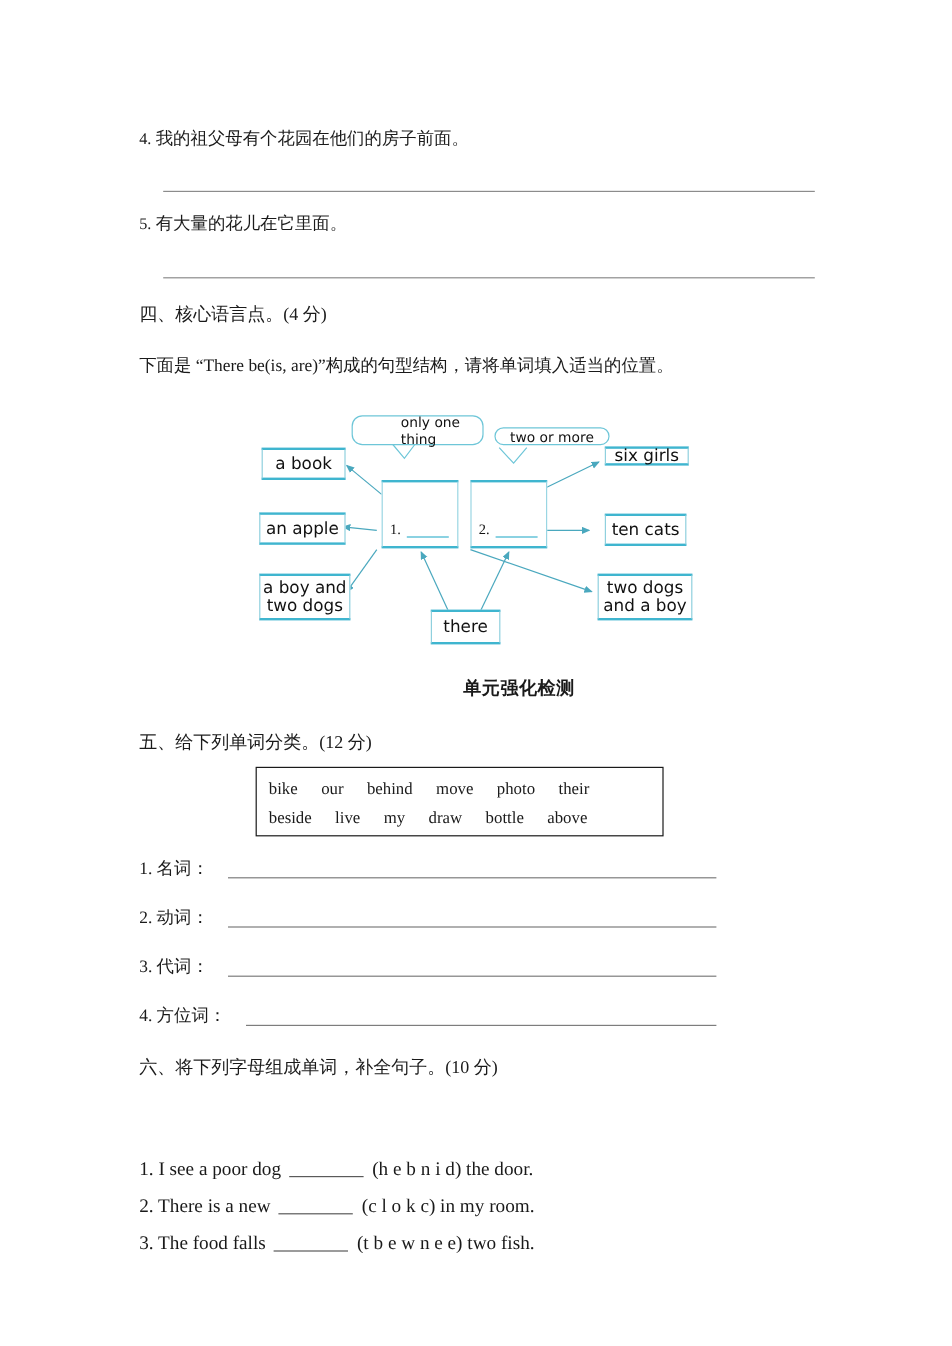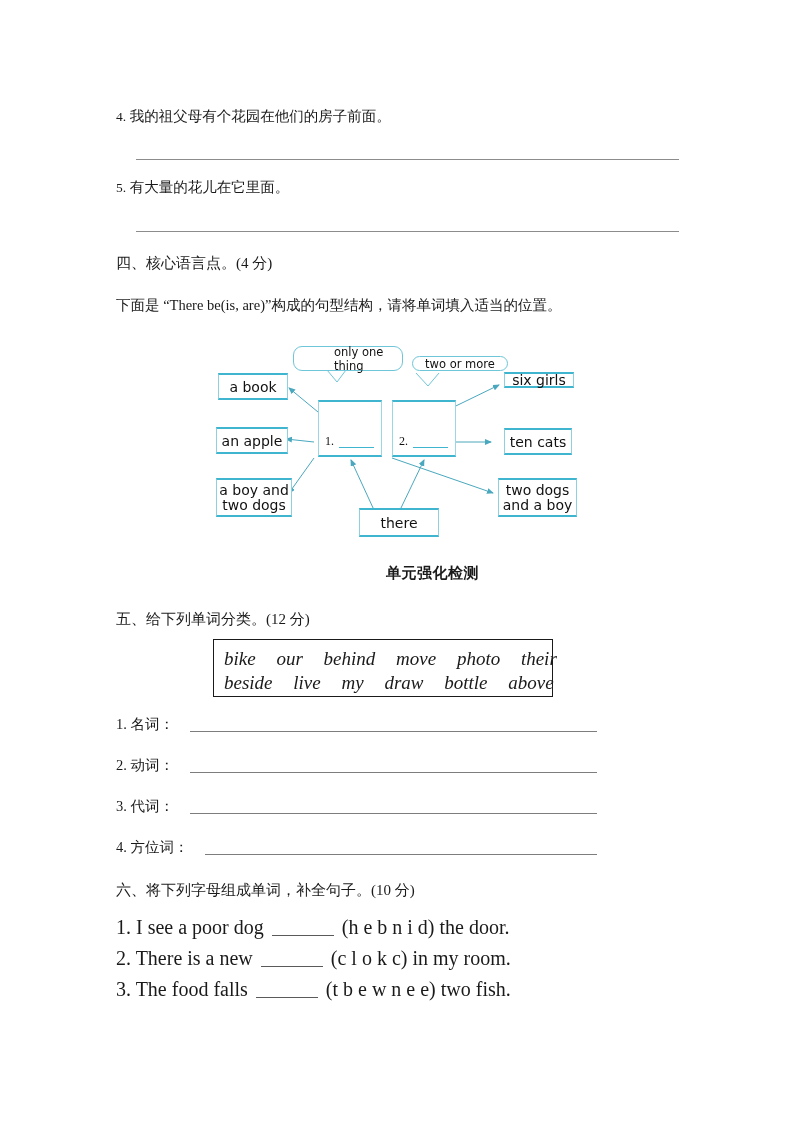--- a/index.html
+++ b/index.html
@@ -74,24 +74,23 @@
     position: absolute;
     left: 213px;
     top: 639px;
     width: 340px;
     height: 58px;
     border: 1px solid #1a1a1a;
     box-sizing: border-box;
     padding: 7px 10px 0 10px;
   }
   .wordbank .wb-row {
-    font-size: 19px;
+    font-size: 14px;
     line-height: 24px;
     white-space: nowrap;
-    font-style: italic;
   }
   .wordbank .wb-row span { margin-right: 16px; }
   .wordbank .wb-row span:last-child { margin-right: 0; }
 
   
   .cat-row {
     position: absolute;
     left: 116px;
     font-size: 14.5px;
     line-height: 20px;
@@ -100,23 +99,24 @@
   .cat-rule {
     position: absolute;
     border-bottom: 1px solid #7d7d7d;
     height: 0;
   }
 
   
   .sent {
     position: absolute;
     left: 116px;
-    font-size: 20px;
+    font-size: 16px;
     line-height: 20px;
     white-space: nowrap;
+    margin-top: 48px;
   }
   .blank-ul {
     display: inline-block;
     width: 62px;
     border-bottom: 1px solid #5a5a5a;
     margin: 0 3px;
     vertical-align: -2px;
   }
 
   
@@ -276,21 +276,21 @@
       <span>six girls</span>
     </div>
     <div class="dbox" style="left:308px; top:90px; width:68px; height:27px;">
       <span>ten cats</span>
     </div>
     <div class="dbox two-line" style="left:302px; top:140px; width:79px; height:39px; flex-direction:column;">
       <span>two dogs</span>
       <span>and a boy</span>
     </div>
 
-    <div class="dbox" style="left:163px; top:170px; width:80px; height:29px;">
+    <div class="dbox" style="left:163px; top:170px; width:58px; height:29px;">
       <span>there</span>
     </div>
   </div>
 
   <div class="banner" style="top:564px;">单元强化检测</div>
 
   <div class="section-head" style="top:609px;">五、给下列单词分类。(12 分)</div>
 
   <div class="wordbank">
     <div class="wb-row">

